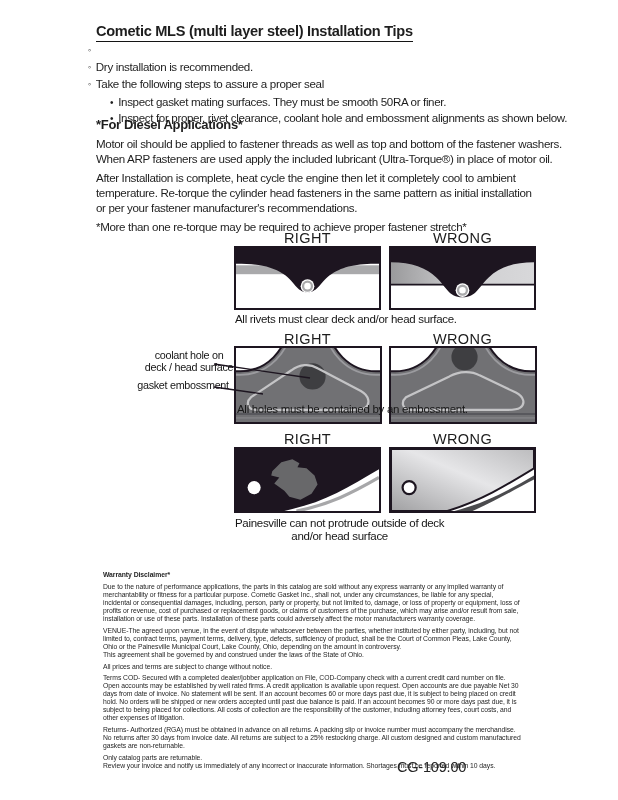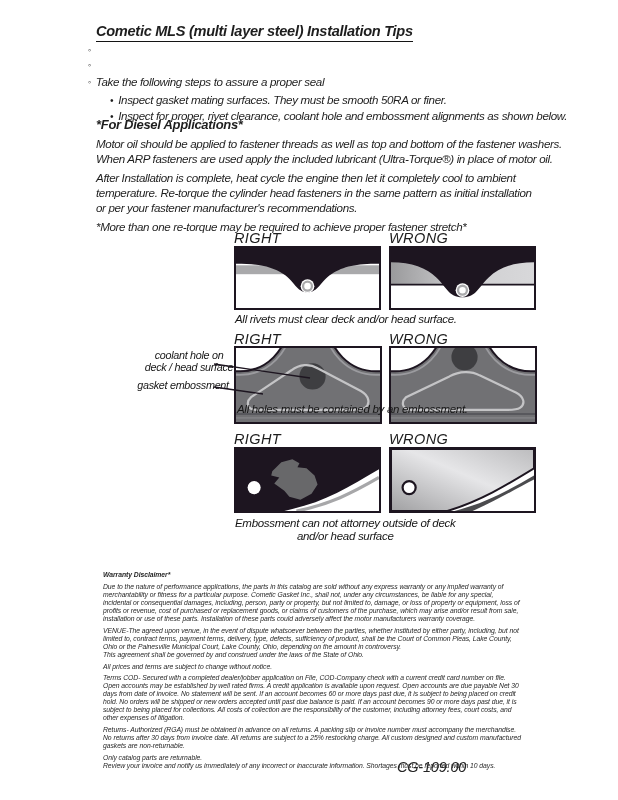--- a/index.html
+++ b/index.html
@@ -1,36 +1,36 @@
 <!DOCTYPE html>
 <html style="--ink: #1d1520; --gray-band: #a9a9ab; --gasket: #717174; --hole: #3e3e41; --emboss: #c4c4c6; --blob: #68686a; --arc: #a7a7a9;"><head>
 <meta charset="utf-8">
 <style>
   html,body{margin:0;padding:0;background:#ffffff;}
   #page{
     position:relative;width:575px;height:800px;background:#fff;overflow:hidden;
-    font-family:"Liberation Sans","DejaVu Sans",sans-serif;color:#1e1e1e;font-style:italic;
+    font-family:"Liberation Sans","DejaVu Sans",sans-serif;color:#1e1e1e;
   }
   .abs{position:absolute;}
   
   .page-title{
     font-size:14.6px;font-weight:bold;letter-spacing:-0.3px;
     border-bottom:1.6px solid #141414;padding-bottom:2px;display:inline-block;
   }
   
   .tips{font-size:11.6px;letter-spacing:-0.35px;line-height:15.2px;}
   .tip-row{display:flex;align-items:baseline;}
   .tip-row.sub{padding-left:22px;}
   .b1{font-size:9px;margin-right:5px;position:relative;top:-1px;}
   .b2{font-size:10px;margin-right:5px;}
   
   .diesel-heading{font-size:13px;font-weight:bold;letter-spacing:-0.3px;}
   .body-p{font-size:11.6px;letter-spacing:-0.35px;line-height:15px;white-space:pre-line;width:520px;}
   
-  .fig-label{font-size:14.5px;letter-spacing:0.4px;width:147px;color:#1c1c1c;}
+  .fig-label{font-size:14.5px;letter-spacing:0.4px;text-align:center;width:147px;color:#1c1c1c;}
   .fig-box{border:2.5px solid var(--ink);box-sizing:border-box;background:#fff;}
   .fig-box svg{display:block;width:100%;height:100%;}
   .fig-caption{font-size:11.5px;letter-spacing:-0.3px;line-height:12.6px;white-space:pre-line;color:#161616;text-align:center;}
   .ann-label{font-size:10.8px;letter-spacing:-0.3px;line-height:11.8px;text-align:center;white-space:pre-line;color:#161616;margin-left:25px;}
   
   .legal{width:418px;font-size:6.8px;line-height:7.9px;letter-spacing:-0.05px;color:#262626;}
   .legal p{margin:0 0 4px 0;white-space:pre-line;}
   .legal .legal-heading{font-weight:bold;margin-bottom:4.5px;}
   .footer-code{font-size:14.5px;letter-spacing:-0.2px;color:#242424;margin-left:12px;}
 </style>
@@ -42,20 +42,21 @@
   <div class="abs" style="left:96px;top:22px;">
     <span class="page-title">Cometic MLS (multi layer steel) Installation Tips</span>
   </div>
 
   <div class="abs tips" style="left:88px;top:44px;">
     <div class="tip-row">
       <span class="b1">◦</span>
     </div>
     <div class="tip-row">
       <span class="b1">◦</span>
+      <span>Dry installation is recommended.</span>
     </div>
     <div class="tip-row">
       <span class="b1">◦</span>
       <span>Take the following steps to assure a proper seal</span>
     </div>
     <div class="tip-row sub">
       <span class="b2">•</span>
       <span>Inspect gasket mating surfaces.  They must be smooth 50RA or finer.</span>
     </div>
     <div class="tip-row sub">
@@ -170,21 +171,21 @@
           <stop offset="1" stop-color="#bcbcbe"></stop>
         </linearGradient>
       </defs>
       <rect x="0" y="0" width="142" height="61" fill="#ffffff"></rect>
       <path d="M0,0 H142 V19 C114,36 89,51 56,61 H0 Z" fill="url(#gradC)" style="stroke:var(--ink)" stroke-width="2"></path>
       <path d="M142,26 C118,40 95,53 63,61 L81,61 C106,50 126,38 142,30 Z" fill="#4b4b4e"></path>
       <circle cx="18" cy="38" r="6.5" fill="#ffffff" style="stroke:var(--ink)" stroke-width="2.2"></circle>
     </svg>
   </div>
 
-  <div class="abs fig-caption" style="left:235px;top:517px;">Embossment can not attorney outside of deck
+  <div class="abs fig-caption" style="left:235px;top:517px;">Painesville can not protrude outside of deck
 and/or head surface</div>
 
   <div class="abs legal" style="left:103px;top:571px;">
     <p class="legal-heading">Warranty Disclaimer*</p>
     <p>Due to the nature of performance applications, the parts in this catalog are sold without any express warranty or any implied warranty of merchantability or fitness for a particular purpose.  Cometic Gasket Inc., shall not, under any circumstances, be liable for any special, incidental or consequential damages, including, person, party or property, but not limited to, damage, or loss of property or equipment, loss of profits or revenue, cost of purchased or replacement goods, or claims of customers of the purchase, which may arise and/or result from sale, installation or use of these parts.  Installation of these parts could adversely affect the motor manufacturers warranty coverage.</p>
     <p>VENUE-The agreed upon venue, in the event of dispute whatsoever between the parties, whether instituted by either party, including, but not limited to, contract terms, payment terms, delivery, type, defects, sufficiency of product, shall be the Court of Common Pleas, Lake County, Ohio or the Painesville Municipal Court, Lake County, Ohio, depending on the amount in controversy.
 This agreement shall be governed by and construed under the laws of the State of Ohio.</p>
     <p>All prices and terms are subject to change without notice.</p>
     <p>Terms COD- Secured with a completed dealer/jobber application on File, COD-Company check with a current credit card number on file.  Open accounts may be established by well rated firms.  A credit application is available upon request.  Open accounts are due payable Net 30 days from date of invoice.  No statement will be sent.  If an account becomes 60 or more days past due, it is subject to being placed on credit hold.  No orders will be shipped or new orders accepted until past due balance is paid.  If an account becomes 90 or more days past due, it is subject to being placed for collections.  All costs of collection are the responsibility of the customer, including attorney fees, court costs, and other expenses of litigation.</p>
     <p>Returns- Authorized (RGA) must be obtained in advance on all returns.  A packing slip or invoice number must accompany the merchandise.  No returns after 30 days from invoice date.  All returns are subject to a 25% restocking charge.  All custom designed and custom manufactured gaskets are non-returnable.</p>

